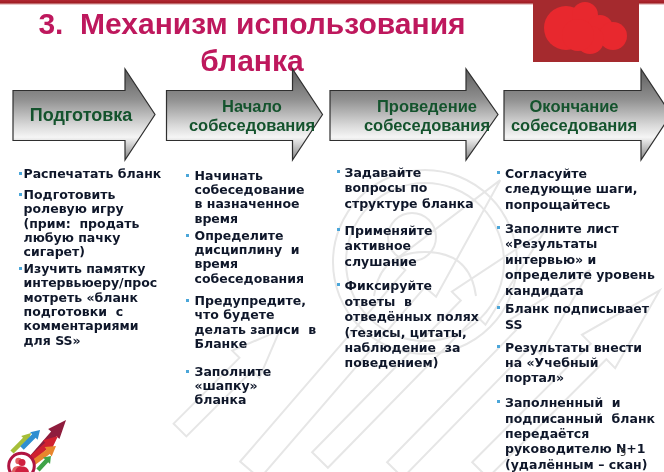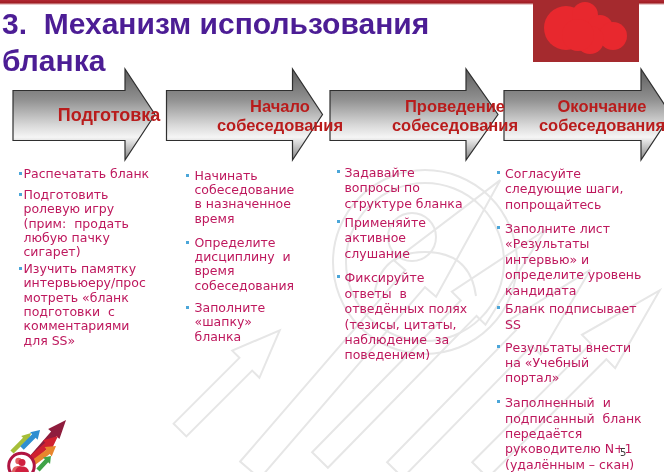--- a/index.html
+++ b/index.html
@@ -15,54 +15,54 @@
   }
   .logo-rect {
     position:absolute; left:533px; top:0; width:106px; height:62px;
     background:#A52A2E;
   }
   .logo-rect svg { position:absolute; left:0; top:0; }
   .title {
     position:absolute; left:2px; top:6px; width:500px;
     font-family:"Liberation Sans", sans-serif;
     font-weight:bold; font-size:30px; line-height:36.5px;
-    color:#4c1d95; white-space:pre-wrap;
+    color:#be185d; white-space:pre-wrap;text-align:center;
   }
   .watermark { position:absolute; left:0; top:0; z-index:0; }
   .arrows-svg { position:absolute; left:0; top:66px; z-index:1; }
   .arrow-label {
     position:absolute; z-index:2;
     transform:translate(-50%,-50%);
     font-family:"Liberation Sans", sans-serif;
-    font-weight:bold; color:#b91c1c;
+    font-weight:bold; color:#14532d;
     text-align:center; white-space:pre-line;
-    font-size:16.5px; line-height:18.5px;margin-left:28px;
+    font-size:16.5px; line-height:18.5px;
   }
   .arrow-label.single { font-size:18px; }
-  .col { position:absolute; z-index:3; color:#be185d; font-weight:normal; }
+  .col { position:absolute; z-index:3; color:#0f172a; font-weight:bold; }
   .col .item { position:relative; white-space:pre-wrap; }
   .col .item::before {
     content:""; position:absolute; left:0; top:5px;
     width:3px; height:3px; background:#4BA6D9;
   }
   .col1, .col2 { font-size:12.5px; line-height:14.3px; }
   .col3, .col4 { font-size:12.5px; line-height:15.4px; }
   .col1 { left:18.5px; top:166.7px; width:152px; }
   .col1 .item { padding-left:5px; }
   .col1 .item:nth-child(1) { margin-bottom:7px; }
   .col1 .item:nth-child(2) { margin-bottom:2.7px; }
   .col1 .item:nth-child(3) { margin-bottom:6px; }
   .col2 { left:186px; top:168.7px; width:140px; }
   .col2 .item { padding-left:8.5px; }
-  .col2 .item:nth-child(1) { margin-bottom:10px; }
+  .col2 .item:nth-child(1) { margin-bottom:3px; }
   .col2 .item:nth-child(2) { margin-bottom:8px; }
   .col2 .item:nth-child(3) { margin-bottom:13.6px; }
   .col3 { left:336.5px; top:164.8px; width:158px; }
   .col3 .item { padding-left:8px; }
-  .col3 .item:nth-child(1) { margin-bottom:4px; }
+  .col3 .item:nth-child(1) { margin-bottom:12px; }
   .col3 .item:nth-child(2) { margin-bottom:9.2px; }
   .col3 .item:nth-child(3) { margin-bottom:8.6px; }
   .col4 { left:496.5px; top:165.8px; width:172px; }
   .col4 .item { padding-left:8.5px; }
   .col4 .item:nth-child(1) { margin-bottom:9px; }
   .col4 .item:nth-child(2) { margin-bottom:3.1px; }
   .col4 .item:nth-child(3) { margin-bottom:7.6px; }
   .col4 .item:nth-child(4) { margin-bottom:9.4px; }
   .page-number {
     position:absolute; left:620px; top:447px; z-index:5;
@@ -151,20 +151,24 @@
   </div>
   <div class="col col2">
     <div class="item">Начинать
 собеседование
 в назначенное
 время</div>
     <div class="item">Определите
 дисциплину  и
 время
 собеседования</div>
+    <div class="item">Предупредите,
+что будете
+делать записи  в
+Бланке</div>
     <div class="item">Заполните
 «шапку»
 бланка</div>
   </div>
   <div class="col col3">
     <div class="item">Задавайте
 вопросы по
 структуре бланка</div>
     <div class="item">Применяйте
 активное

